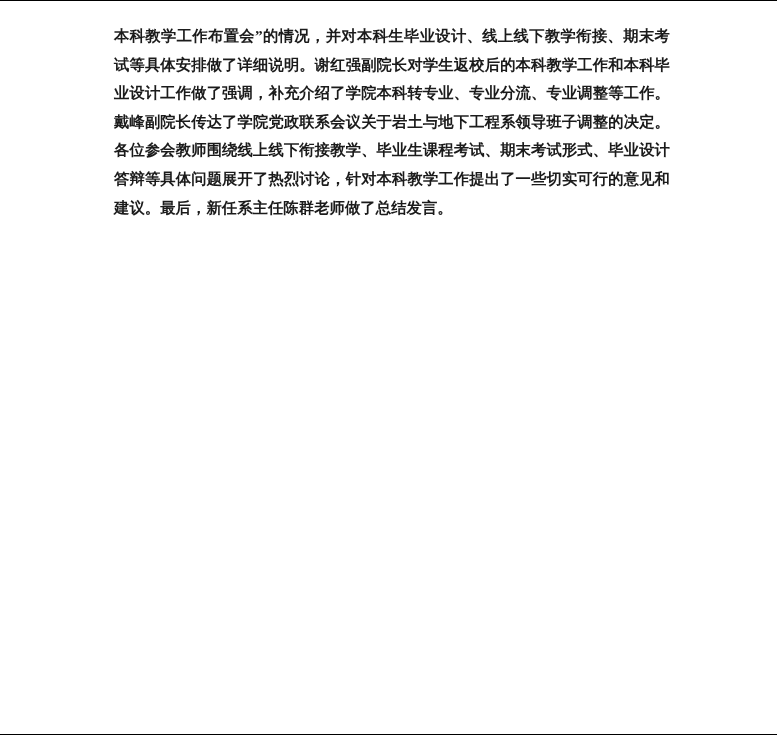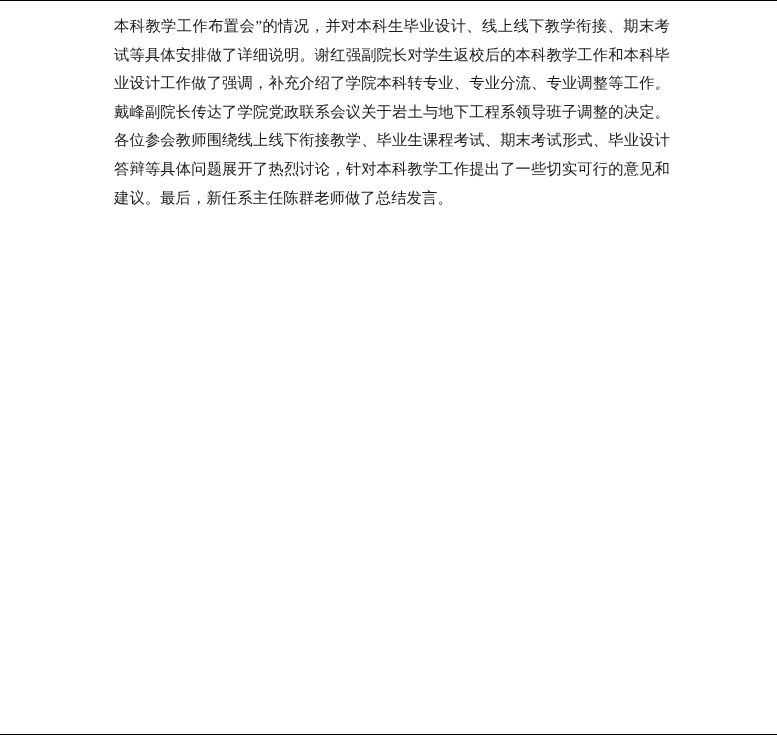--- a/index.html
+++ b/index.html
@@ -46,21 +46,22 @@
     margin: 0;
     font-size: 15.3px;
     line-height: 28.6px;
     color: #1b1b1b;
     text-align: justify;
     text-justify: inter-ideograph;
     letter-spacing: 0.1px;
     font-family: "Liberation Serif", "DejaVu Serif", serif;
   }
   .doc-body-rest {
-    margin-top: 0;
+    margin-top: 10px;
+    font-weight: bold;
   }
   .whitespace-area {
     position: absolute;
     left: 114px;
     top: 245px;
     width: 556px;
     height: 470px;
   }
 </style>
 </head>

